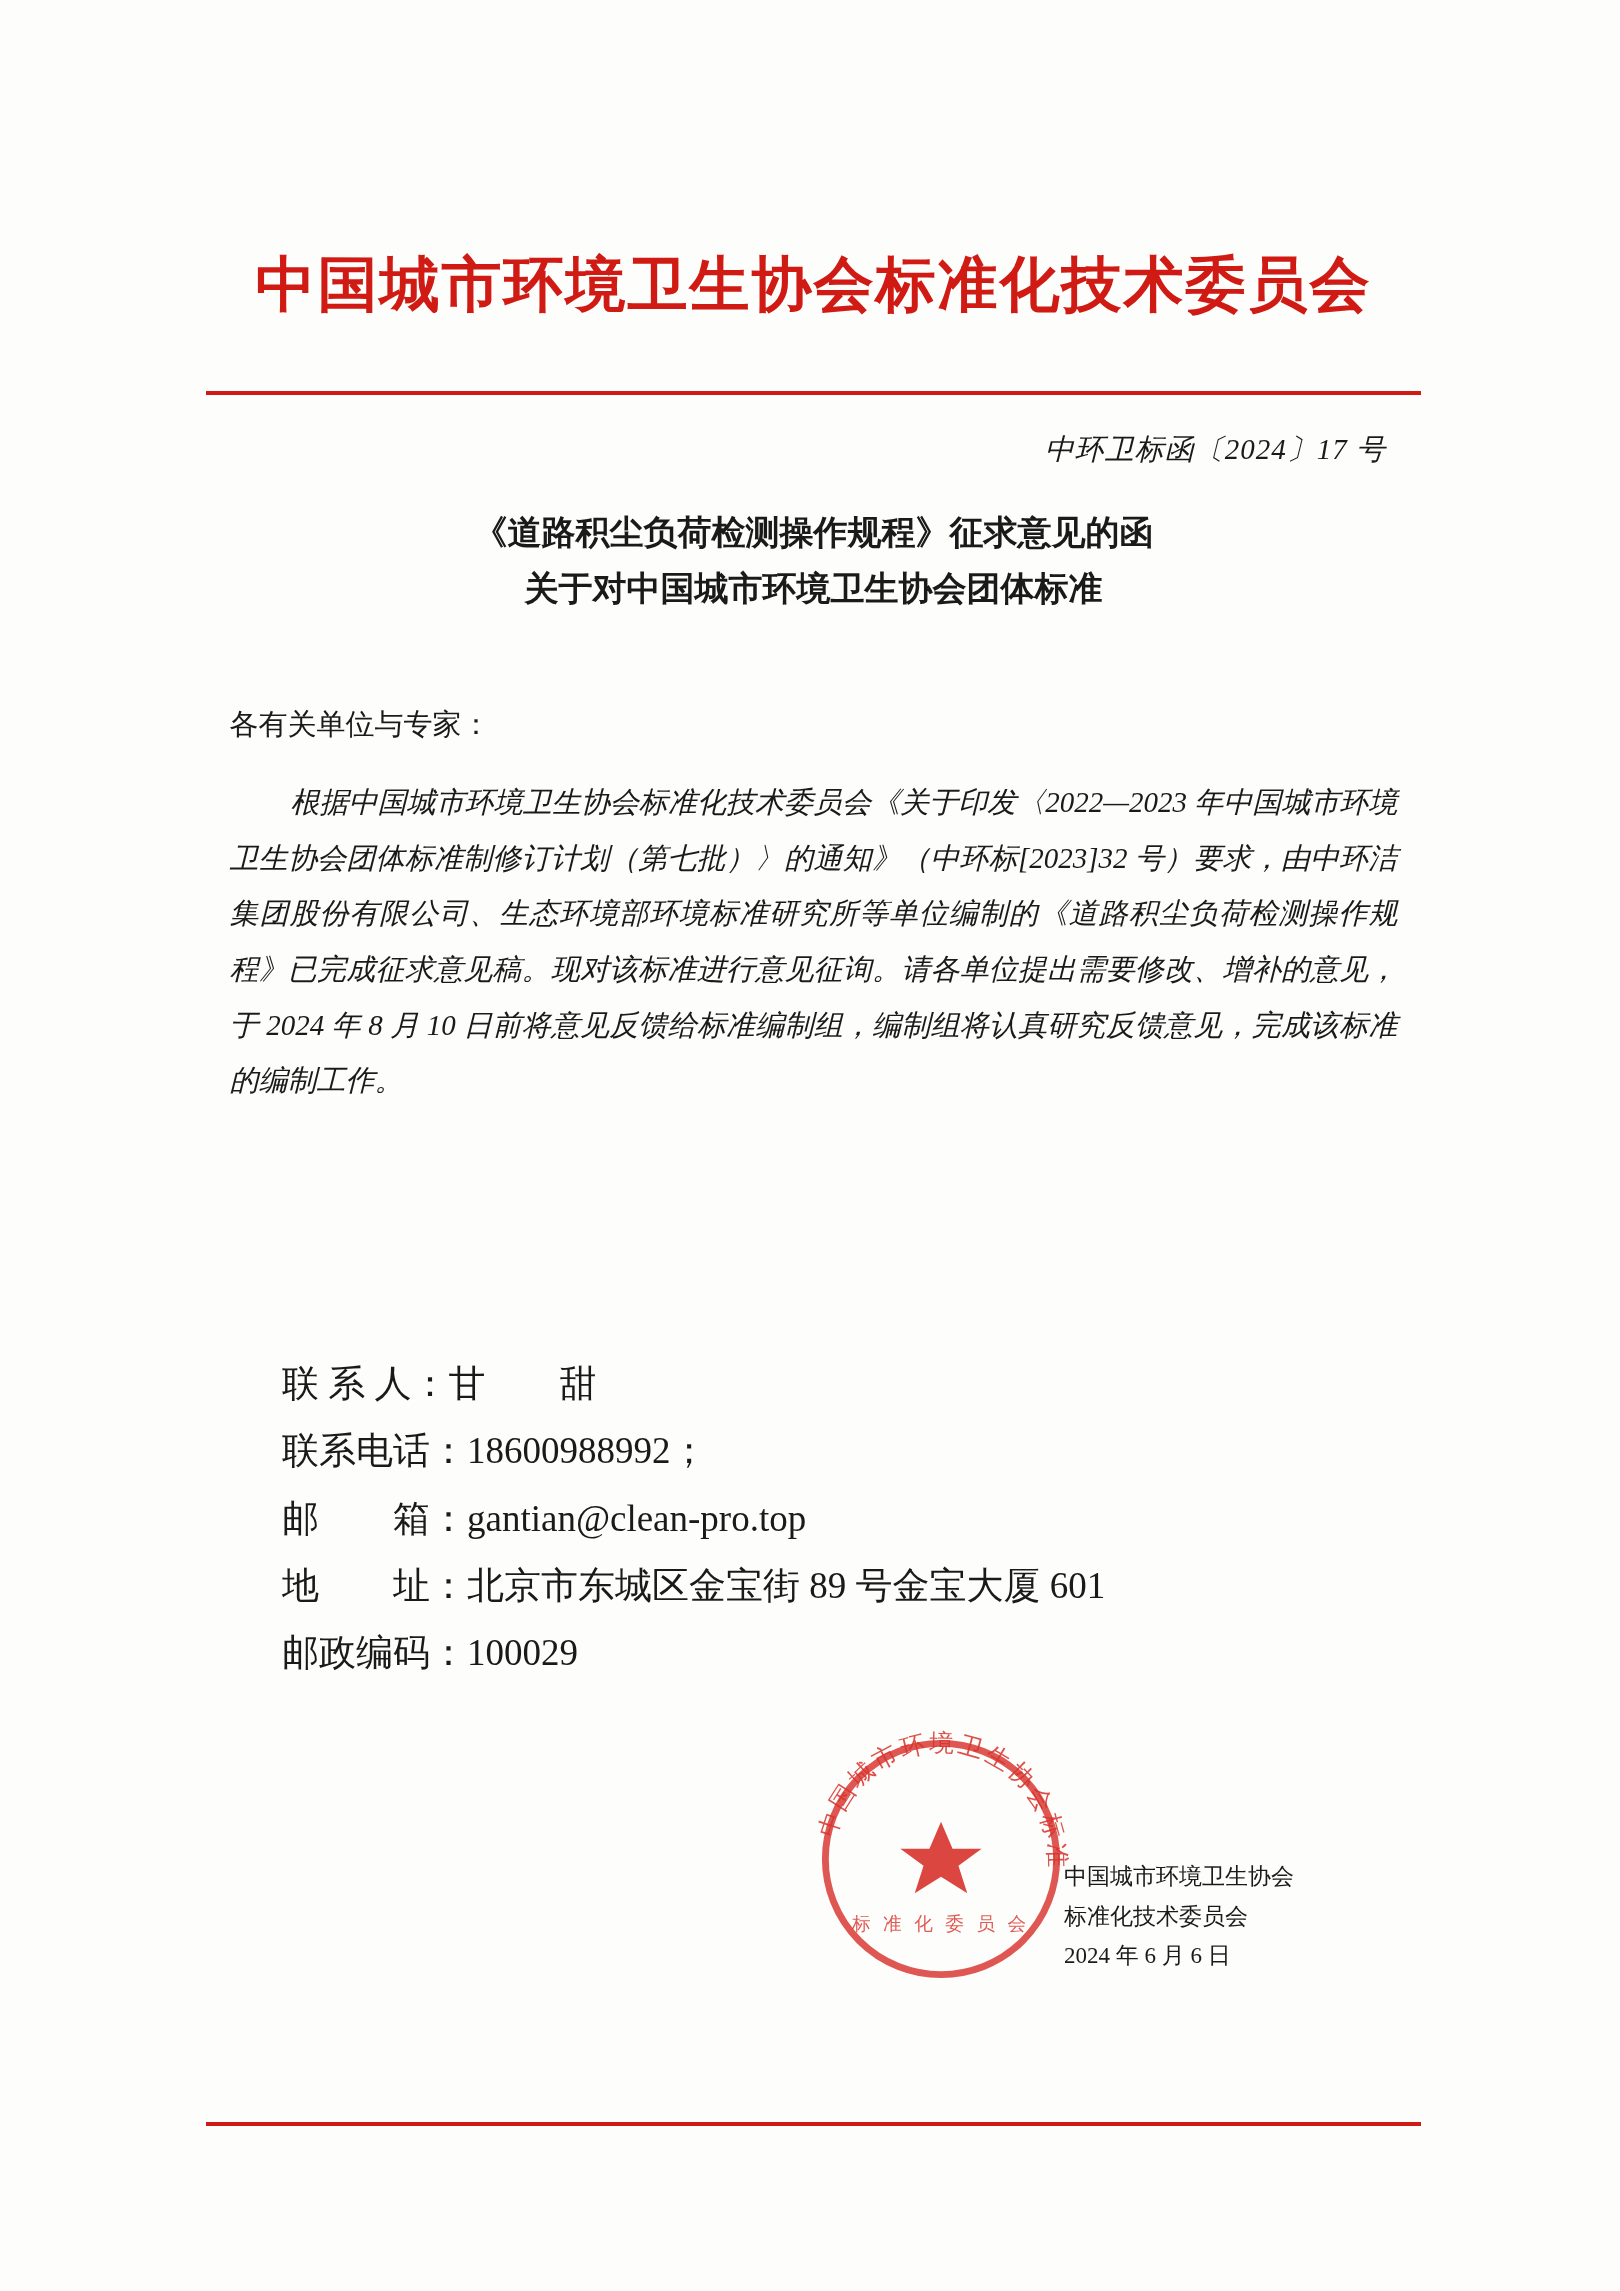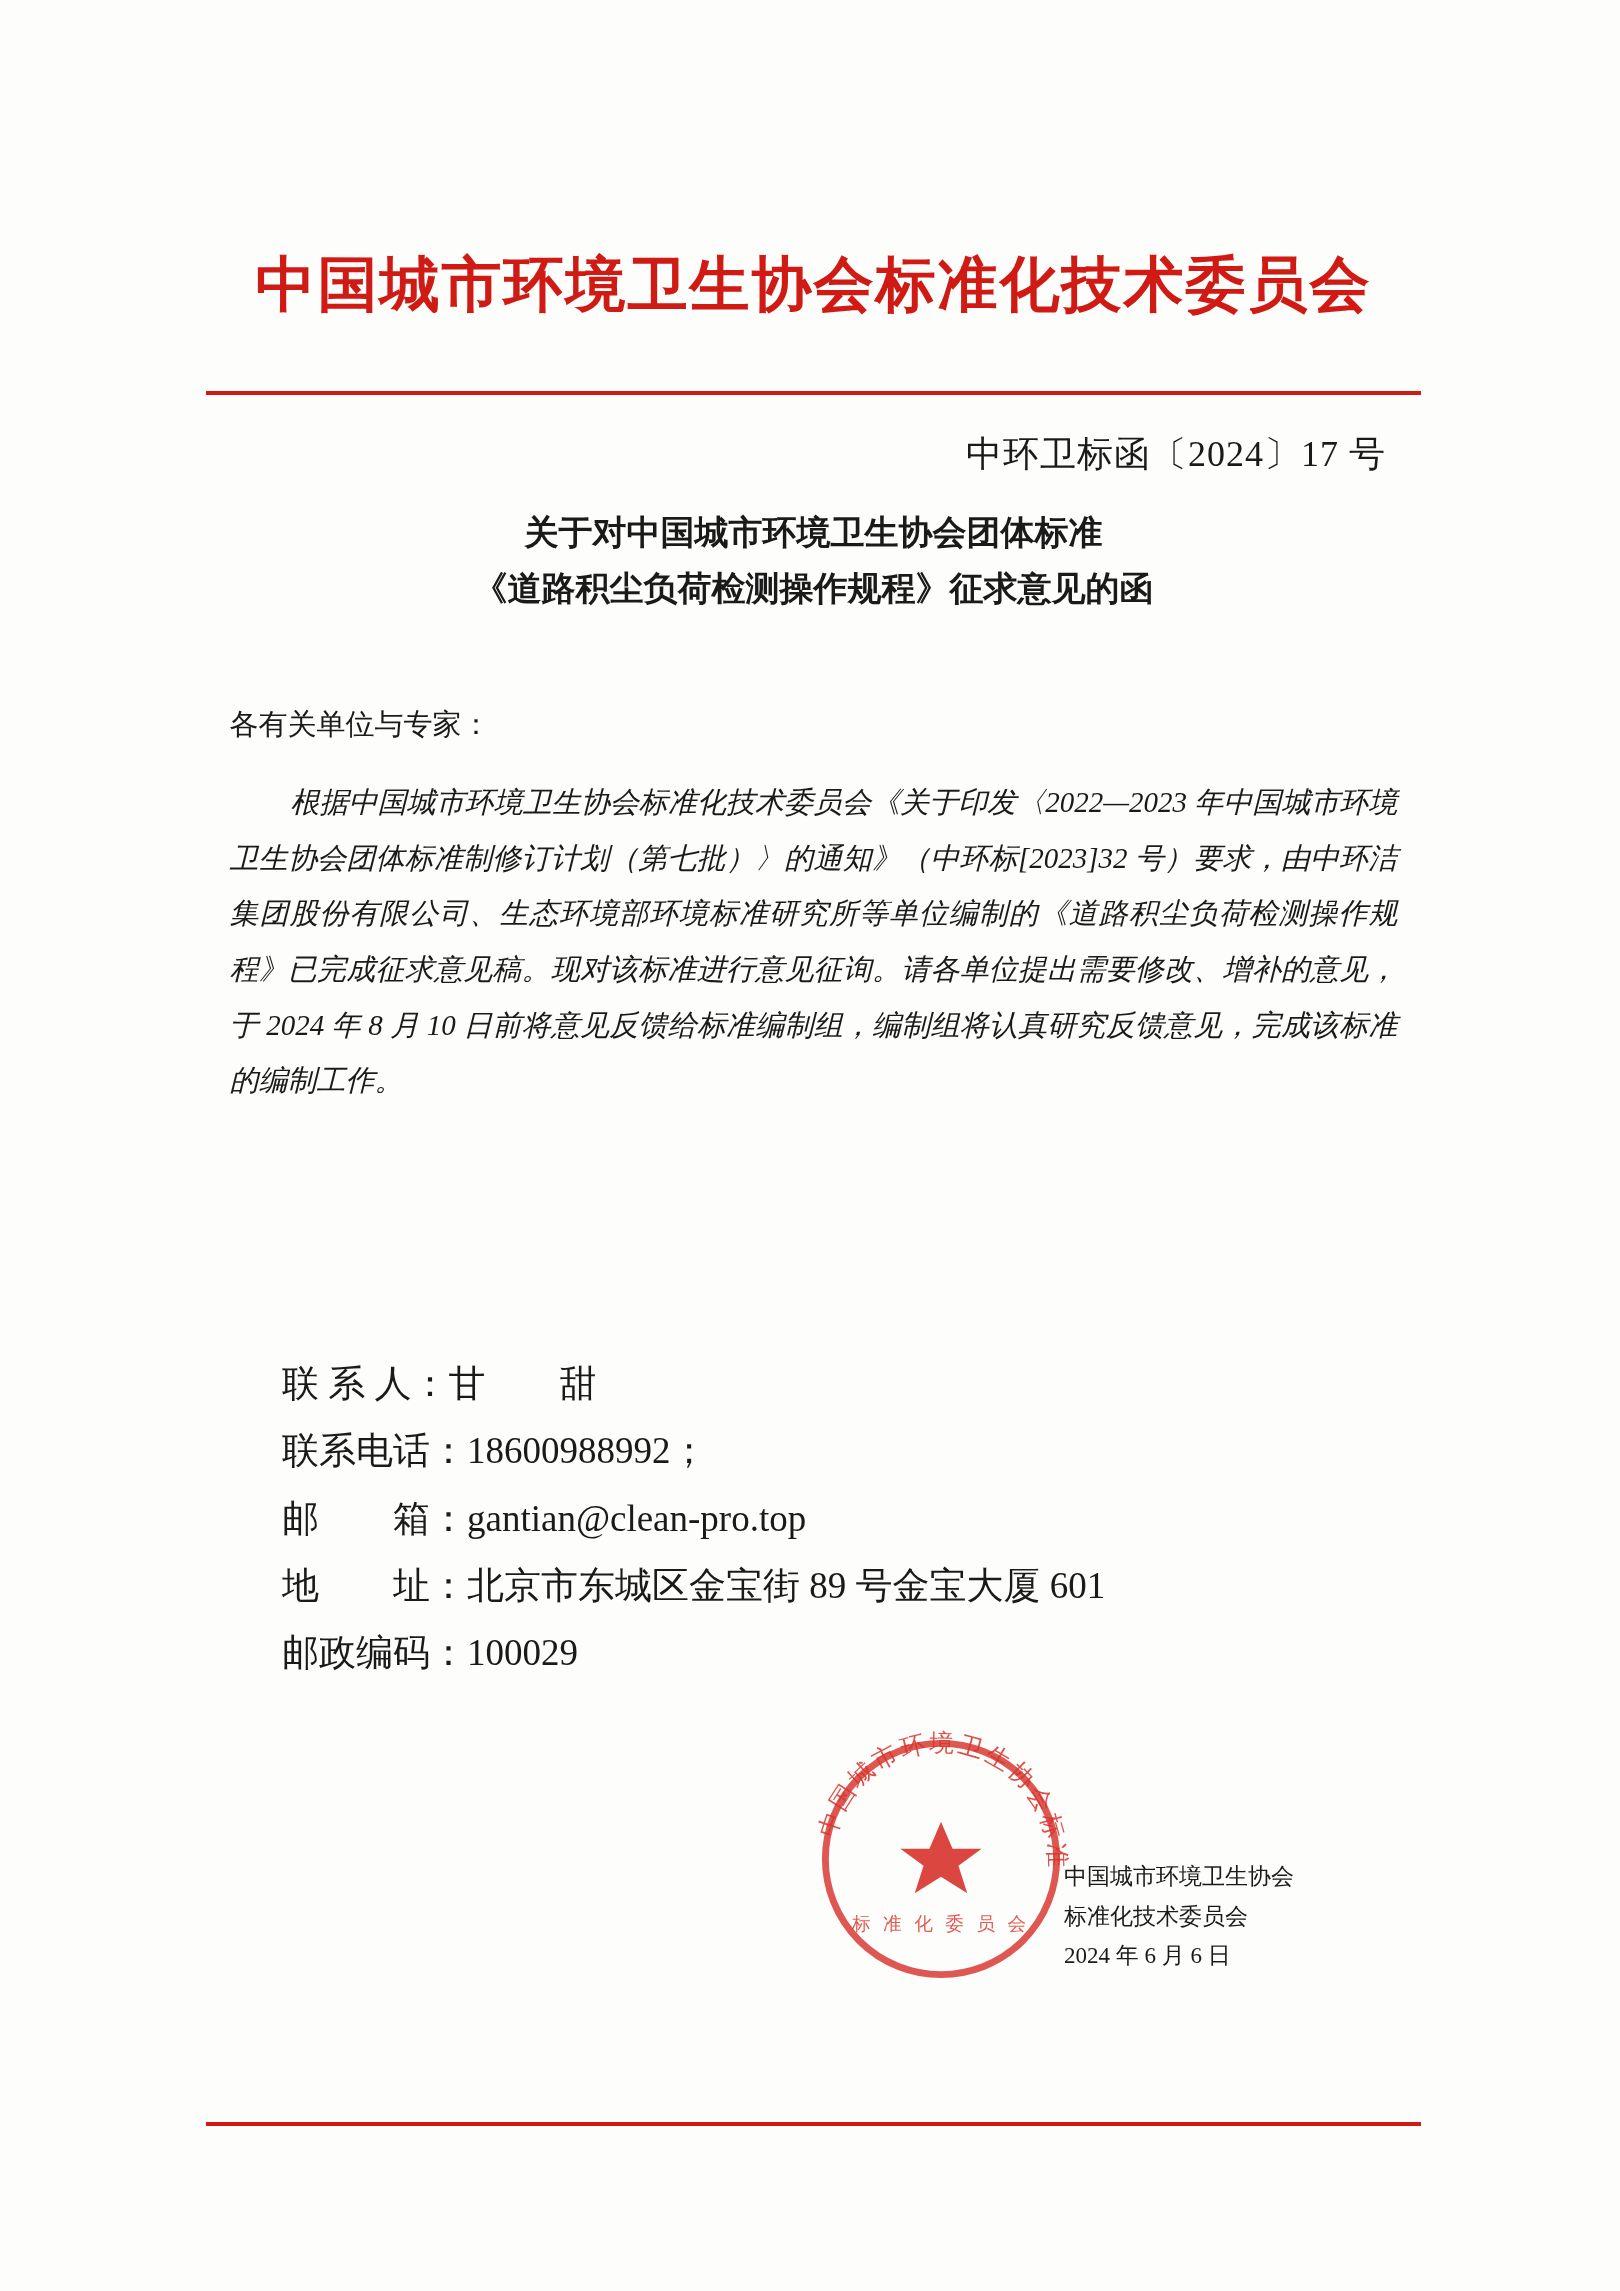--- a/index.html
+++ b/index.html
@@ -49,22 +49,23 @@
     left: 0;
     top: 345px;
     width: 1215px;
     height: 3.9px;
     background: #d01a14;
   }
   .doc-number {
     position: absolute;
     right: 35px;
     top: 384px;
-    font-size: 36px;
+    font-size: 29px;
     letter-spacing: 1px;
+    font-style: italic;
   }
   .doc-title {
     position: absolute;
     left: 0;
     top: 459px;
     width: 1215px;
     text-align: center;
     font-weight: bold;
     font-size: 34px;
     line-height: 1.65;
@@ -153,22 +154,22 @@
 
     <div class="letterhead">
       <div class="letterhead-title">中国城市环境卫生协会标准化技术委员会</div>
     </div>
 
     <div class="rule-top"></div>
 
     <div class="doc-number">中环卫标函〔2024〕17 号</div>
 
     <div class="doc-title">
+      <span class="line">《道路积尘负荷检测操作规程》征求意见的函</span>
       <span class="line">关于对中国城市环境卫生协会团体标准</span>
-      <span class="line">《道路积尘负荷检测操作规程》征求意见的函</span>
     </div>
 
     <div class="salutation">各有关单位与专家：</div>
 
     <div class="body-text">根据中国城市环境卫生协会标准化技术委员会《关于印发〈2022—2023 年中国城市环境卫生协会团体标准制修订计划（第七批）〉的通知》（中环标[2023]32 号）要求，由中环洁集团股份有限公司、生态环境部环境标准研究所等单位编制的《道路积尘负荷检测操作规程》已完成征求意见稿。现对该标准进行意见征询。请各单位提出需要修改、增补的意见，于 2024 年 8 月 10 日前将意见反馈给标准编制组，编制组将认真研究反馈意见，完成该标准的编制工作。</div>
 
     <div class="contact-block">
       <span class="contact-row">
         <span class="contact-label">联 系 人：</span><span>甘　　甜</span>
       </span>

